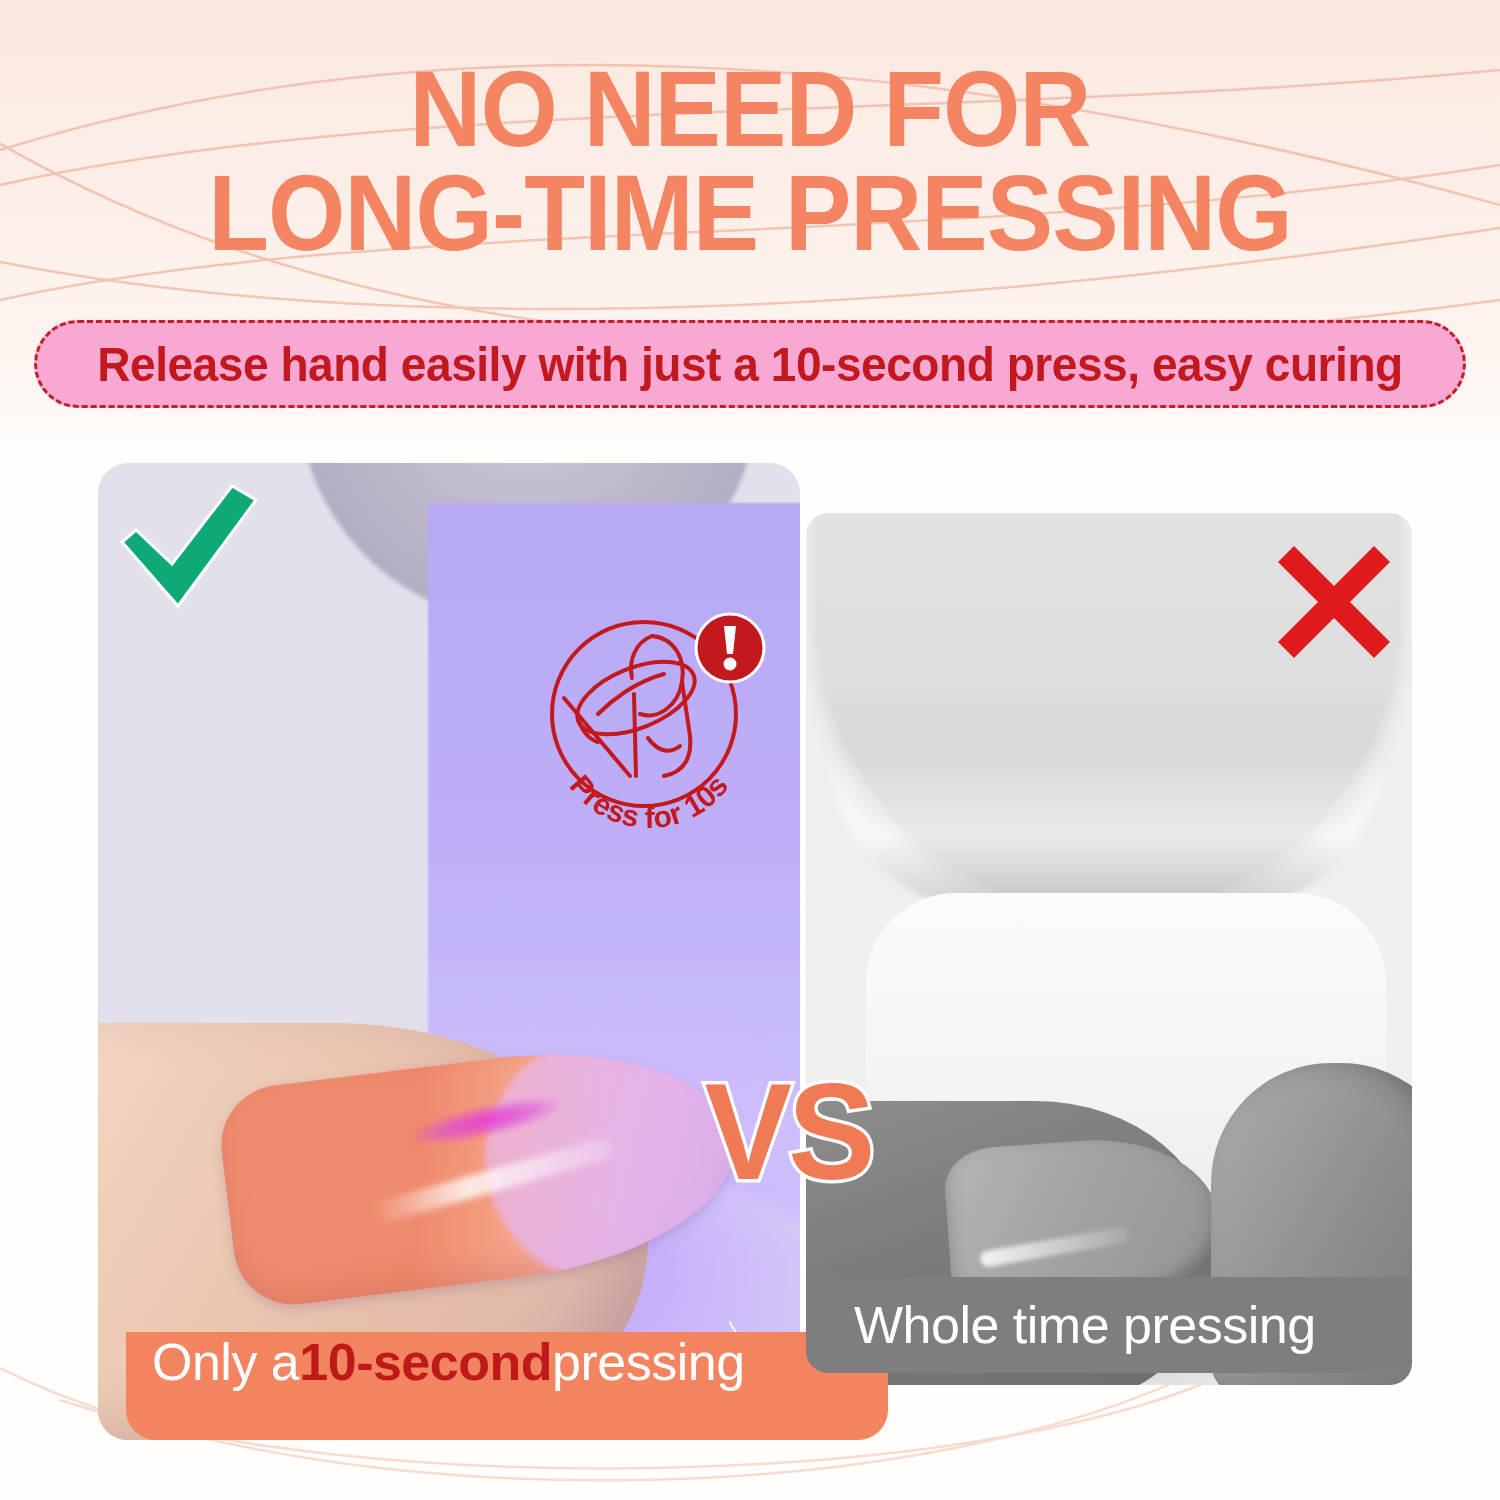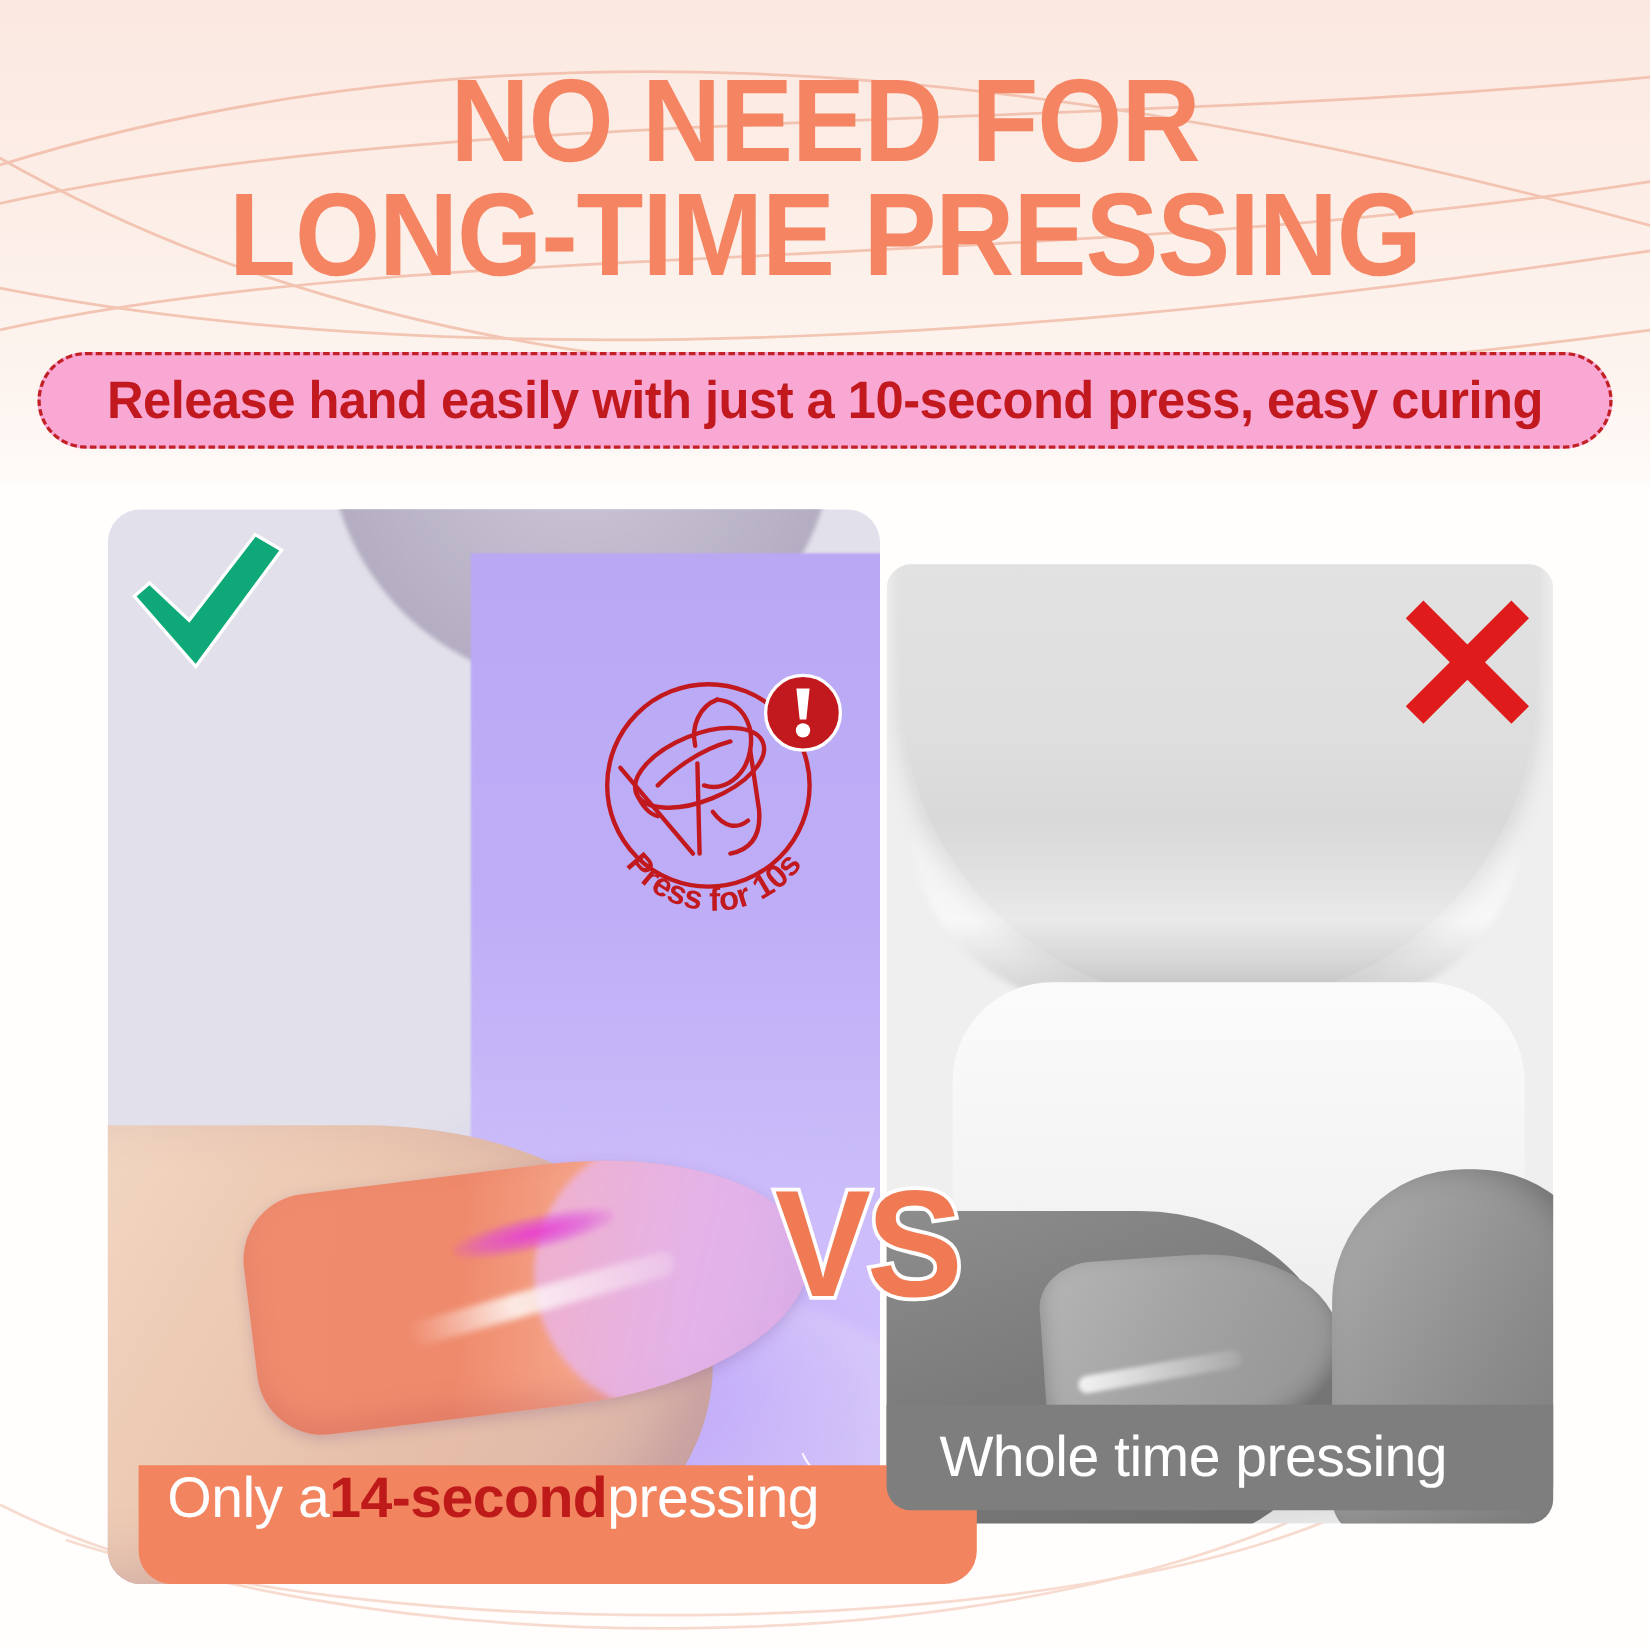--- a/index.html
+++ b/index.html
@@ -339,19 +339,19 @@
 
   <text font-family="Liberation Sans, sans-serif" font-size="30" font-weight="bold" fill="#c2191f">
     <textPath href="#arcPath" startOffset="50%" text-anchor="middle">Press for 10s</textPath>
   </text>
 </svg>
 
 <div class="vs">VS</div>
 
 <div class="caption-left">
   <span>Only a </span>
-    <span class="hl">14-second</span>
+    <span class="hl">10-second</span>
     <span> pressing</span>
 </div>
 
 <div class="caption-right">
   <span>Whole time pressing</span>
 </div>
 
 </body></html>

